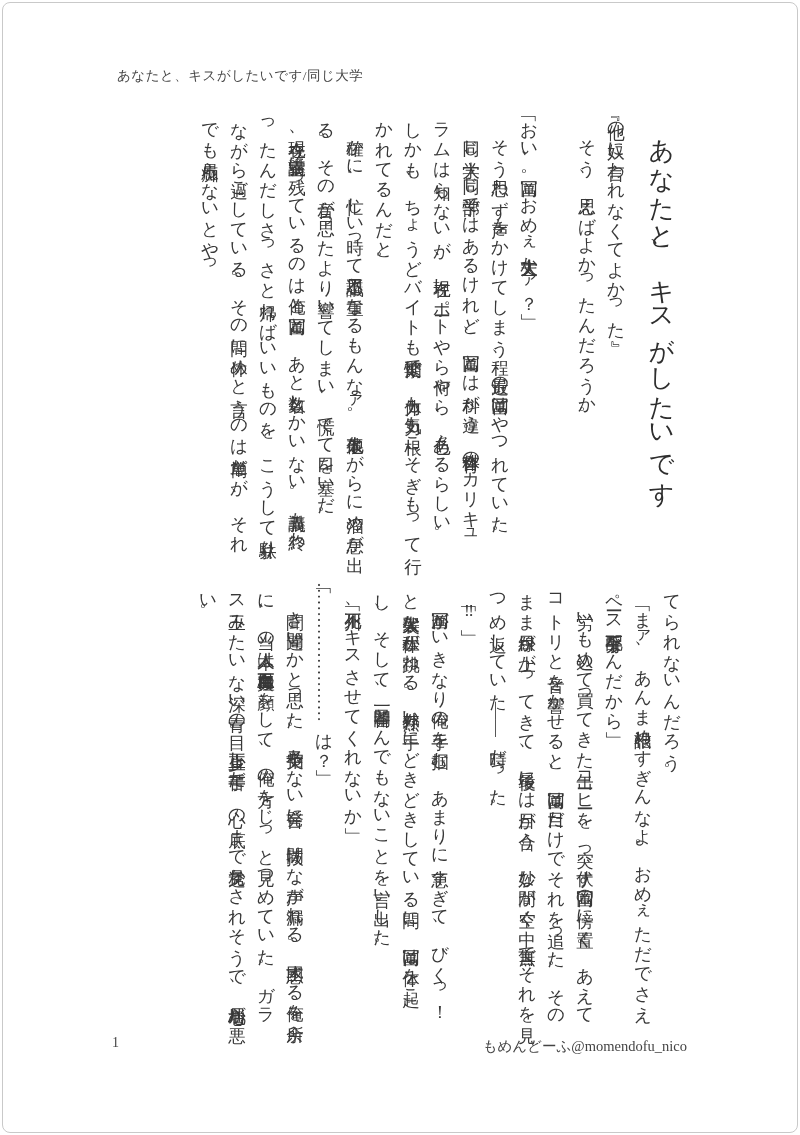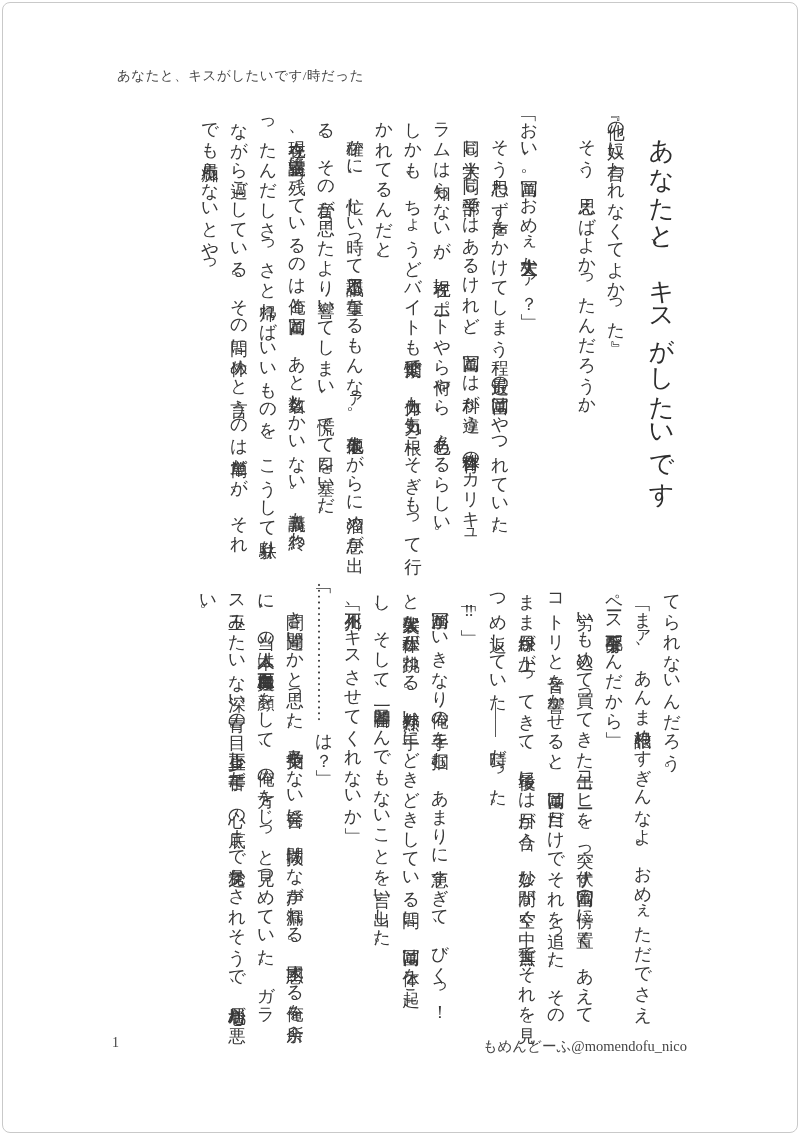--- a/index.html
+++ b/index.html
@@ -77,21 +77,21 @@
     font-size: 14.5px;
     color: #444444;
     white-space: nowrap;
   }
 </style>
 </head>
 <body>
 
 <div class="page-border"></div>
 
-<div class="header">あなたと、キスがしたいです/時だった</div>
+<div class="header">あなたと、キスがしたいです/同じ大学</div>
 
 <div class="title">あなたと、キスがしたいです</div>
 
 <div class="block top-block">
   <p>『他の奴に言われなくてよかった』</p>
   <p>　そう、思えばよかったんだろうか。</p>
   <p>　</p>
   <p>「おい、冨岡。おめぇ大丈夫かァ？」</p>
   <p>　そう思わず声をかけてしまう程、最近の冨岡はやつれていた。</p>
   <p>　同じ大学、同じ学部ではあるけれど、冨岡とは科が違う。体育科のカリキュラムは知らないが、現在レポートやら何やら、色々あるらしい。しかも、ちょうどバイトも繁忙期で、体力も気力も根こそぎもって行かれてるんだと。</p>

